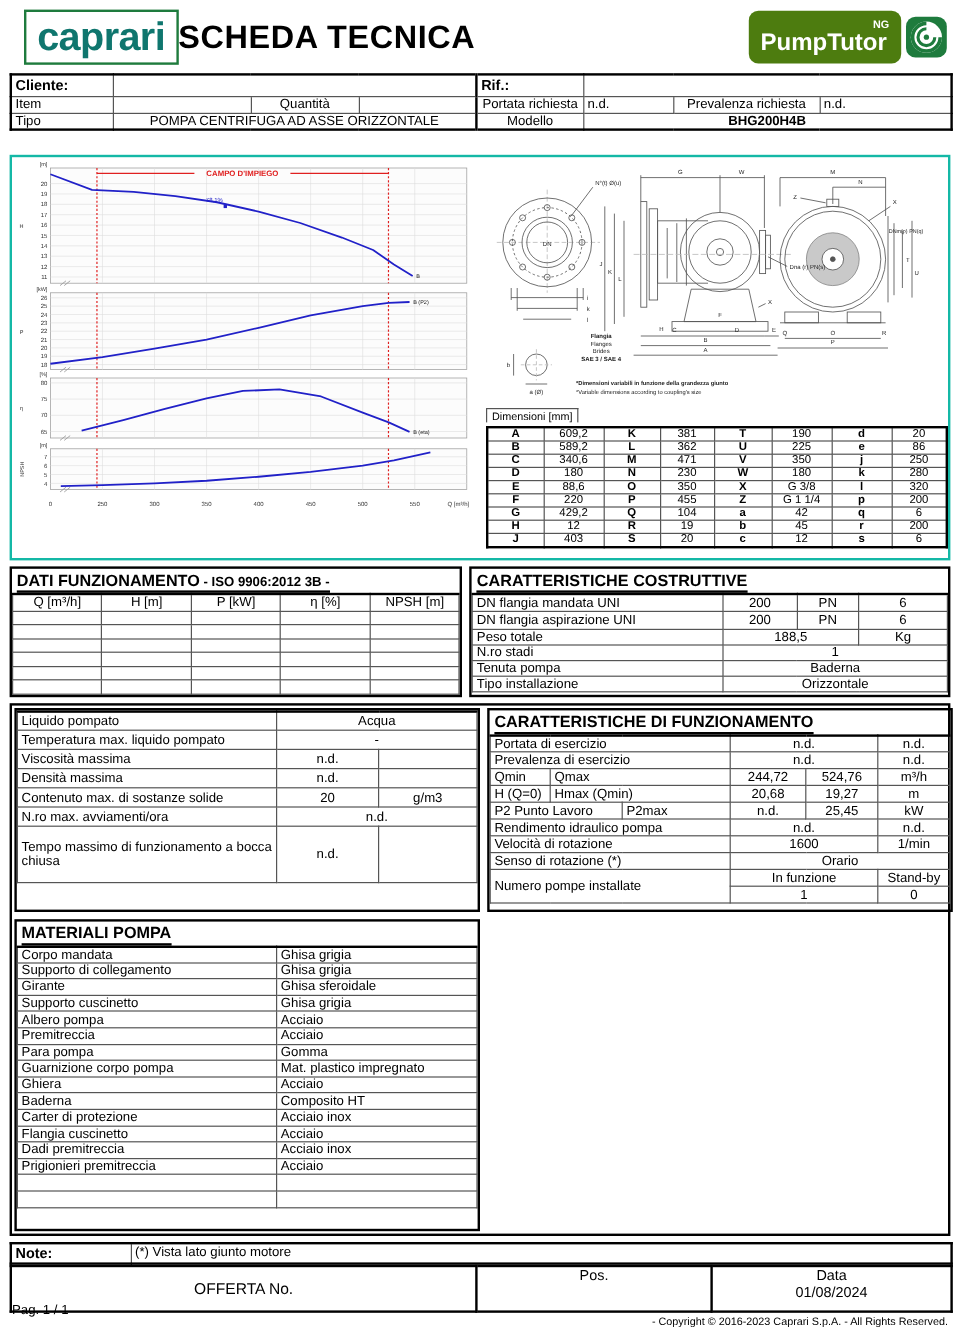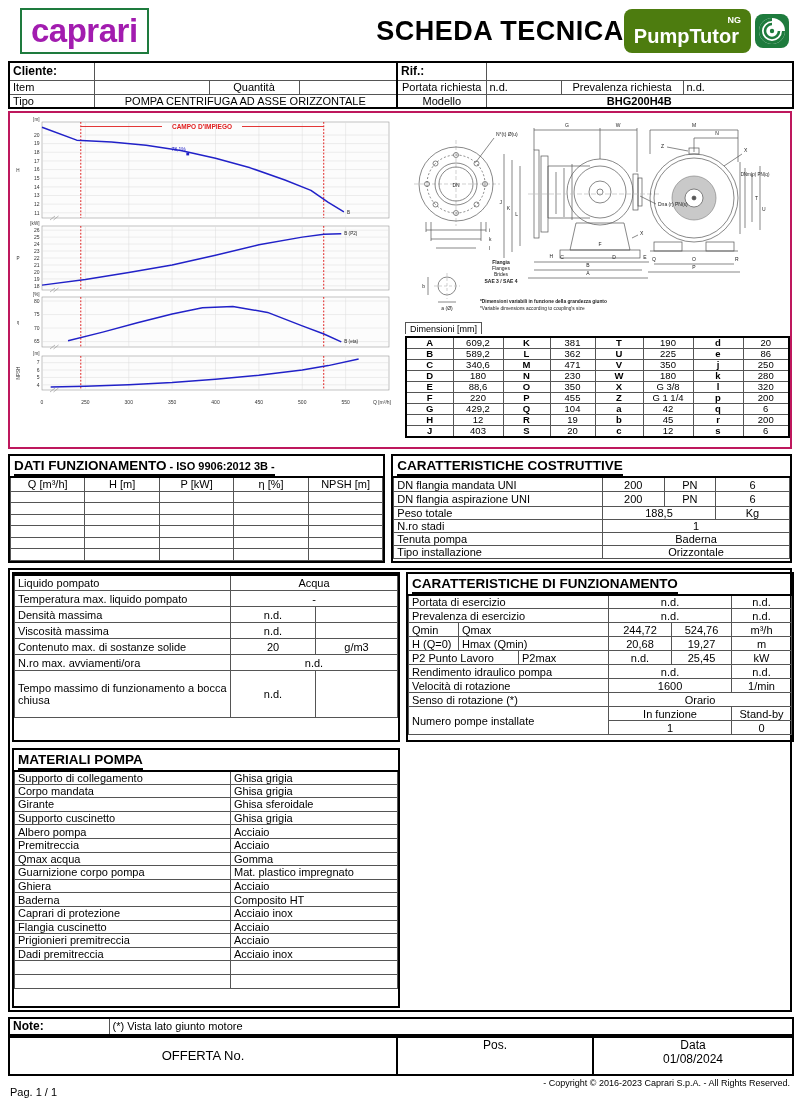--- a/index.html
+++ b/index.html
@@ -2,38 +2,38 @@
 <html><head>
 <meta charset="utf-8">
 <style>
 *{box-sizing:border-box}
 body{margin:0;width:800px;height:1106px;background:#fff;color:#000;
   font-family:"Liberation Sans",sans-serif;position:relative}
 .page{padding:4px 8px 0 8px}
 
 .hdr{display:flex;align-items:center;height:54px}
 .cap-box{border:2px solid #1e7b3d;padding:0 9px;margin-left:12px;background:#fff}
-.cap-text{font-size:33px;font-weight:bold;color:#a21caf;line-height:42px;letter-spacing:-.5px}
-.title{flex:1;text-align:right;font-size:27px;font-weight:bold;letter-spacing:.5px}
+.cap-text{font-size:33px;font-weight:bold;color:#0f766e;line-height:42px;letter-spacing:-.5px}
+.title{flex:1;text-align:left;font-size:27px;font-weight:bold;letter-spacing:.5px}
 .pt{display:flex;align-items:center;margin-right:2px}
 .pt-pill{position:relative;background:#4d7c0f;color:#fff;border-radius:8px;
   padding:16px 12px 6px 10px;font-size:20px;font-weight:bold;line-height:22px}
 .pt-sup{position:absolute;top:0;right:10px;font-size:9px;font-weight:bold;color:#fff}
 .pt-icon{margin-left:3px}
 
 table{border-collapse:collapse;table-layout:fixed}
 td,th{border:1px solid #555;padding:0 3px;overflow:hidden;white-space:nowrap;font-weight:normal}
 .b{font-weight:bold}.c{text-align:center}
 .t-info{width:784px;font-size:11px;border:2px solid #000;margin-top:3px}
 .t-info tr{height:14px}
 .t-info tr:first-child{height:18px}
 .t-info .dv{border-left:2px solid #000}
 .t-info .lb{font-size:12px;font-weight:bold}
 
-.g-box{border:2px solid #be185d;margin-top:2px;height:338px;display:flex}
+.g-box{border:2px solid #14b8a6;margin-top:20px;height:338px;display:flex}
 .g-left{width:393px;padding:3px 0 0 2px}
 .g-right{width:387px;padding:1px 0 0 1px}
 svg{font-family:"Liberation Sans",sans-serif}
 .dim-tab{display:inline-block;border:1px solid #555;border-bottom:none;font-size:9px;
   padding:0 4px;height:12px;line-height:12px;margin-left:1px}
 .t-dim{width:383px;font-size:9.5px;margin-left:1px;border:2px solid #000}
 .t-dim td{height:10px;line-height:10px;padding:0 2px;text-align:center}
 .t-dim .dl{font-weight:bold}
 
 .row2{display:flex;gap:6px;margin-top:5px}
@@ -632,26 +632,26 @@
           <tbody>
               <tr>
                 <td>Liquido pompato</td>
                 <td class="c" colspan="2">Acqua</td>
               </tr>
               <tr>
                 <td>Temperatura max. liquido pompato</td>
                 <td class="c" colspan="2">-</td>
               </tr>
               <tr>
-                <td>Densità massima</td>
+                <td>Viscosità massima</td>
                 <td class="c">n.d.</td>
                 <td class="c"></td>
               </tr>
               <tr>
-                <td>Viscosità massima</td>
+                <td>Densità massima</td>
                 <td class="c">n.d.</td>
                 <td class="c"></td>
               </tr>
               <tr>
                 <td>Contenuto max. di sostanze solide</td>
                 <td class="c">20</td>
                 <td class="c">g/m3</td>
               </tr>
               <tr>
                 <td>N.ro max. avviamenti/ora</td>
@@ -669,74 +669,74 @@
         <div class="sec-title">
           <span class="u">MATERIALI POMPA</span>
         </div>
         <table class="t-mat">
           <colgroup>
               <col style="width:216px">
               <col style="width:167px">
             </colgroup>
           <tbody>
               <tr>
+                <td>Corpo mandata</td>
+                <td>Ghisa grigia</td>
+              </tr>
+              <tr>
                 <td>Supporto di collegamento</td>
                 <td>Ghisa grigia</td>
               </tr>
               <tr>
-                <td>Corpo mandata</td>
-                <td>Ghisa grigia</td>
-              </tr>
-              <tr>
                 <td>Girante</td>
                 <td>Ghisa sferoidale</td>
               </tr>
               <tr>
                 <td>Supporto cuscinetto</td>
                 <td>Ghisa grigia</td>
               </tr>
               <tr>
                 <td>Albero pompa</td>
                 <td>Acciaio</td>
               </tr>
               <tr>
                 <td>Premitreccia</td>
                 <td>Acciaio</td>
               </tr>
               <tr>
-                <td>Qmax acqua</td>
+                <td>Para pompa</td>
                 <td>Gomma</td>
               </tr>
               <tr>
                 <td>Guarnizione corpo pompa</td>
                 <td>Mat. plastico impregnato</td>
               </tr>
               <tr>
                 <td>Ghiera</td>
                 <td>Acciaio</td>
               </tr>
               <tr>
                 <td>Baderna</td>
                 <td>Composito HT</td>
               </tr>
               <tr>
-                <td>Caprari di protezione</td>
+                <td>Carter di protezione</td>
                 <td>Acciaio inox</td>
               </tr>
               <tr>
                 <td>Flangia cuscinetto</td>
                 <td>Acciaio</td>
               </tr>
               <tr>
+                <td>Dadi premitreccia</td>
+                <td>Acciaio inox</td>
+              </tr>
+              <tr>
                 <td>Prigionieri premitreccia</td>
                 <td>Acciaio</td>
-              </tr>
-              <tr>
-                <td>Dadi premitreccia</td>
-                <td>Acciaio inox</td>
               </tr>
               <tr>
                 <td></td>
                 <td></td>
               </tr>
               <tr>
                 <td></td>
                 <td></td>
               </tr>
             </tbody>

